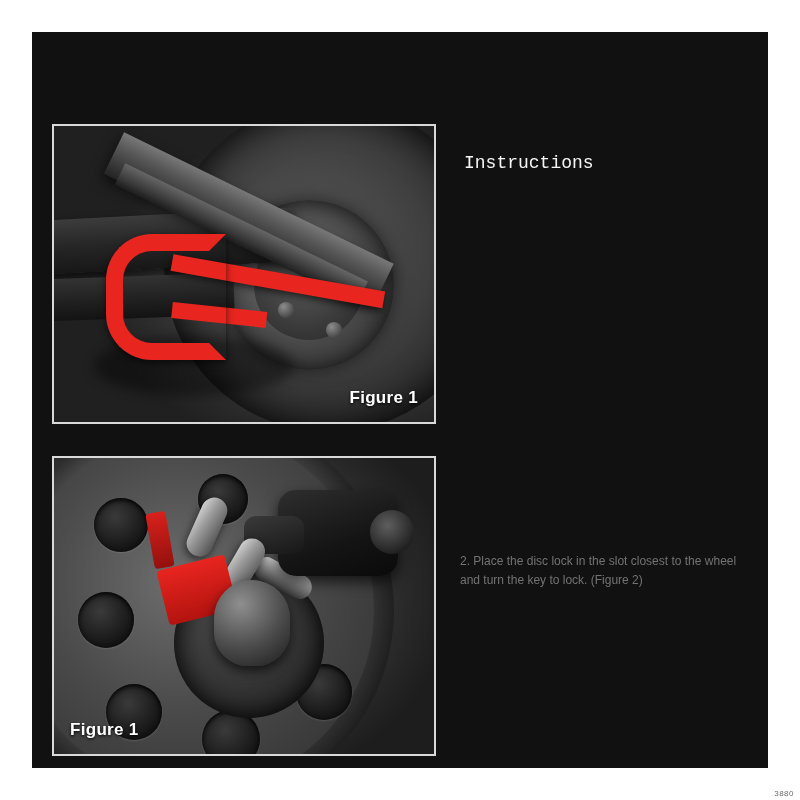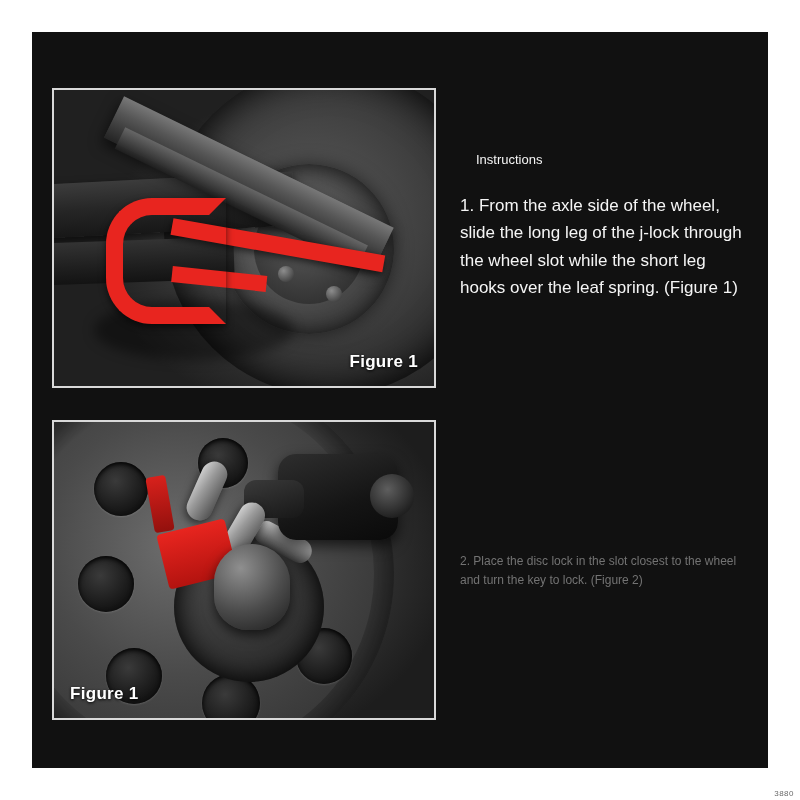--- a/index.html
+++ b/index.html
@@ -31,20 +31,21 @@
     position: absolute;
     inset: 0;
   }
 
   
   .figure {
     position: absolute;
     background: #2a2a2a;
     border: 2px solid #d9d9d9;
     overflow: hidden;
+    margin-top: 36px;
   }
   .figure-1 {
     left: 20px;
     top: 56px;
     width: 380px;
     height: 296px;
   }
   .figure-2 {
     left: 20px;
     top: 388px;
@@ -329,24 +330,25 @@
 
   
   .instructions {
     position: absolute;
     left: 428px;
     top: 118px;
     width: 290px;
     color: #f2f2f2;
   }
   .instr-title {
-    font-size: 13px;
+    font-size: 18px;
     line-height: 1.5;
-    margin: 0 0 22px 16px;
+    margin: 0 0 22px 4px;
     color: #f5f5f5;
+    font-family: Liberation Mono, monospace;
   }
   .instr-step {
     font-size: 17px;
     line-height: 1.62;
     margin: 0 0 26px 0;
     color: #f5f5f5;
   }
   .step2 {
     position: absolute;
     left: 428px;
@@ -411,21 +413,20 @@
           <div class="disc-lock-body"></div>
           <div class="stem"></div>
           <div class="air-fitting"></div>
           <div class="air-fitting-ring"></div>
         </div>
         <div class="fig-caption left">Figure 1</div>
       </div>
 
       <div class="instructions">
         <p class="instr-title">Instructions</p>
-        <p class="instr-step">1. From the axle side of the wheel, slide the long leg of the j-lock through the wheel slot while the short leg hooks over the leaf spring.  (Figure 1)</p>
       </div>
 
       <div class="step2">2. Place the disc lock in the slot closest to the wheel and turn the key to lock.  (Figure 2)</div>
 
     </div>
   </div>
   <div class="corner-code">3880</div>
 </div>
 
 </body></html>

